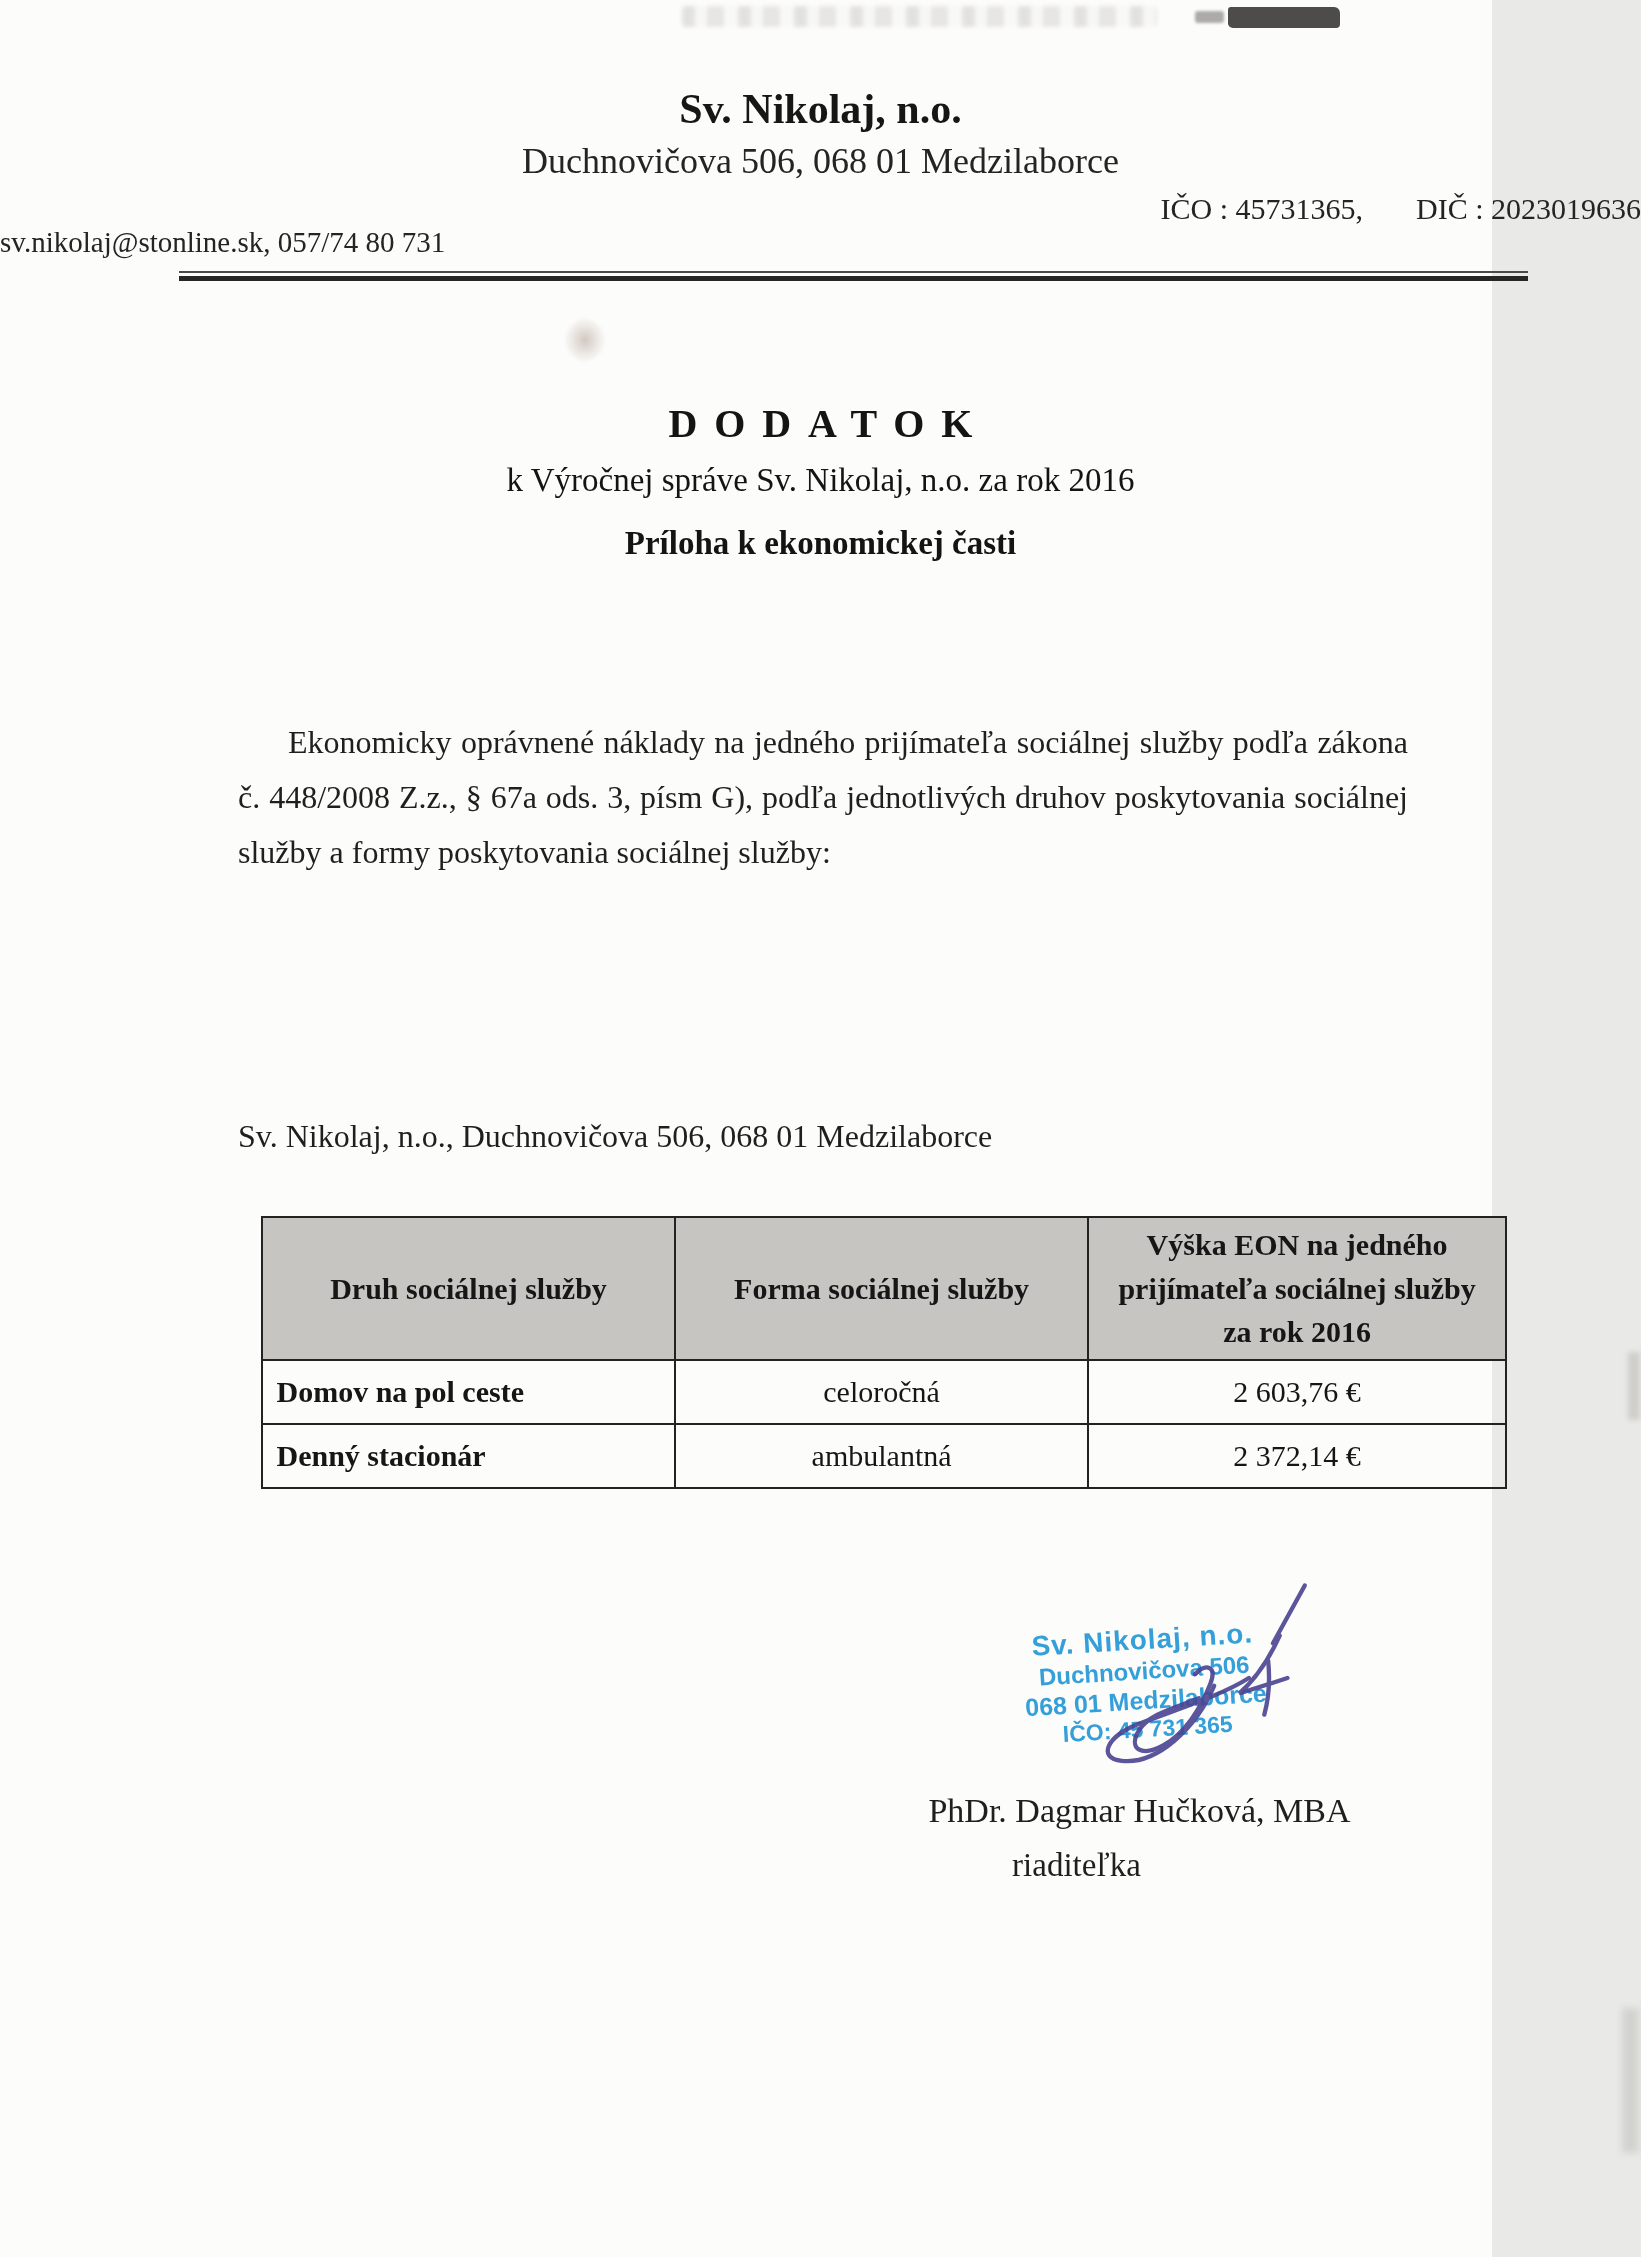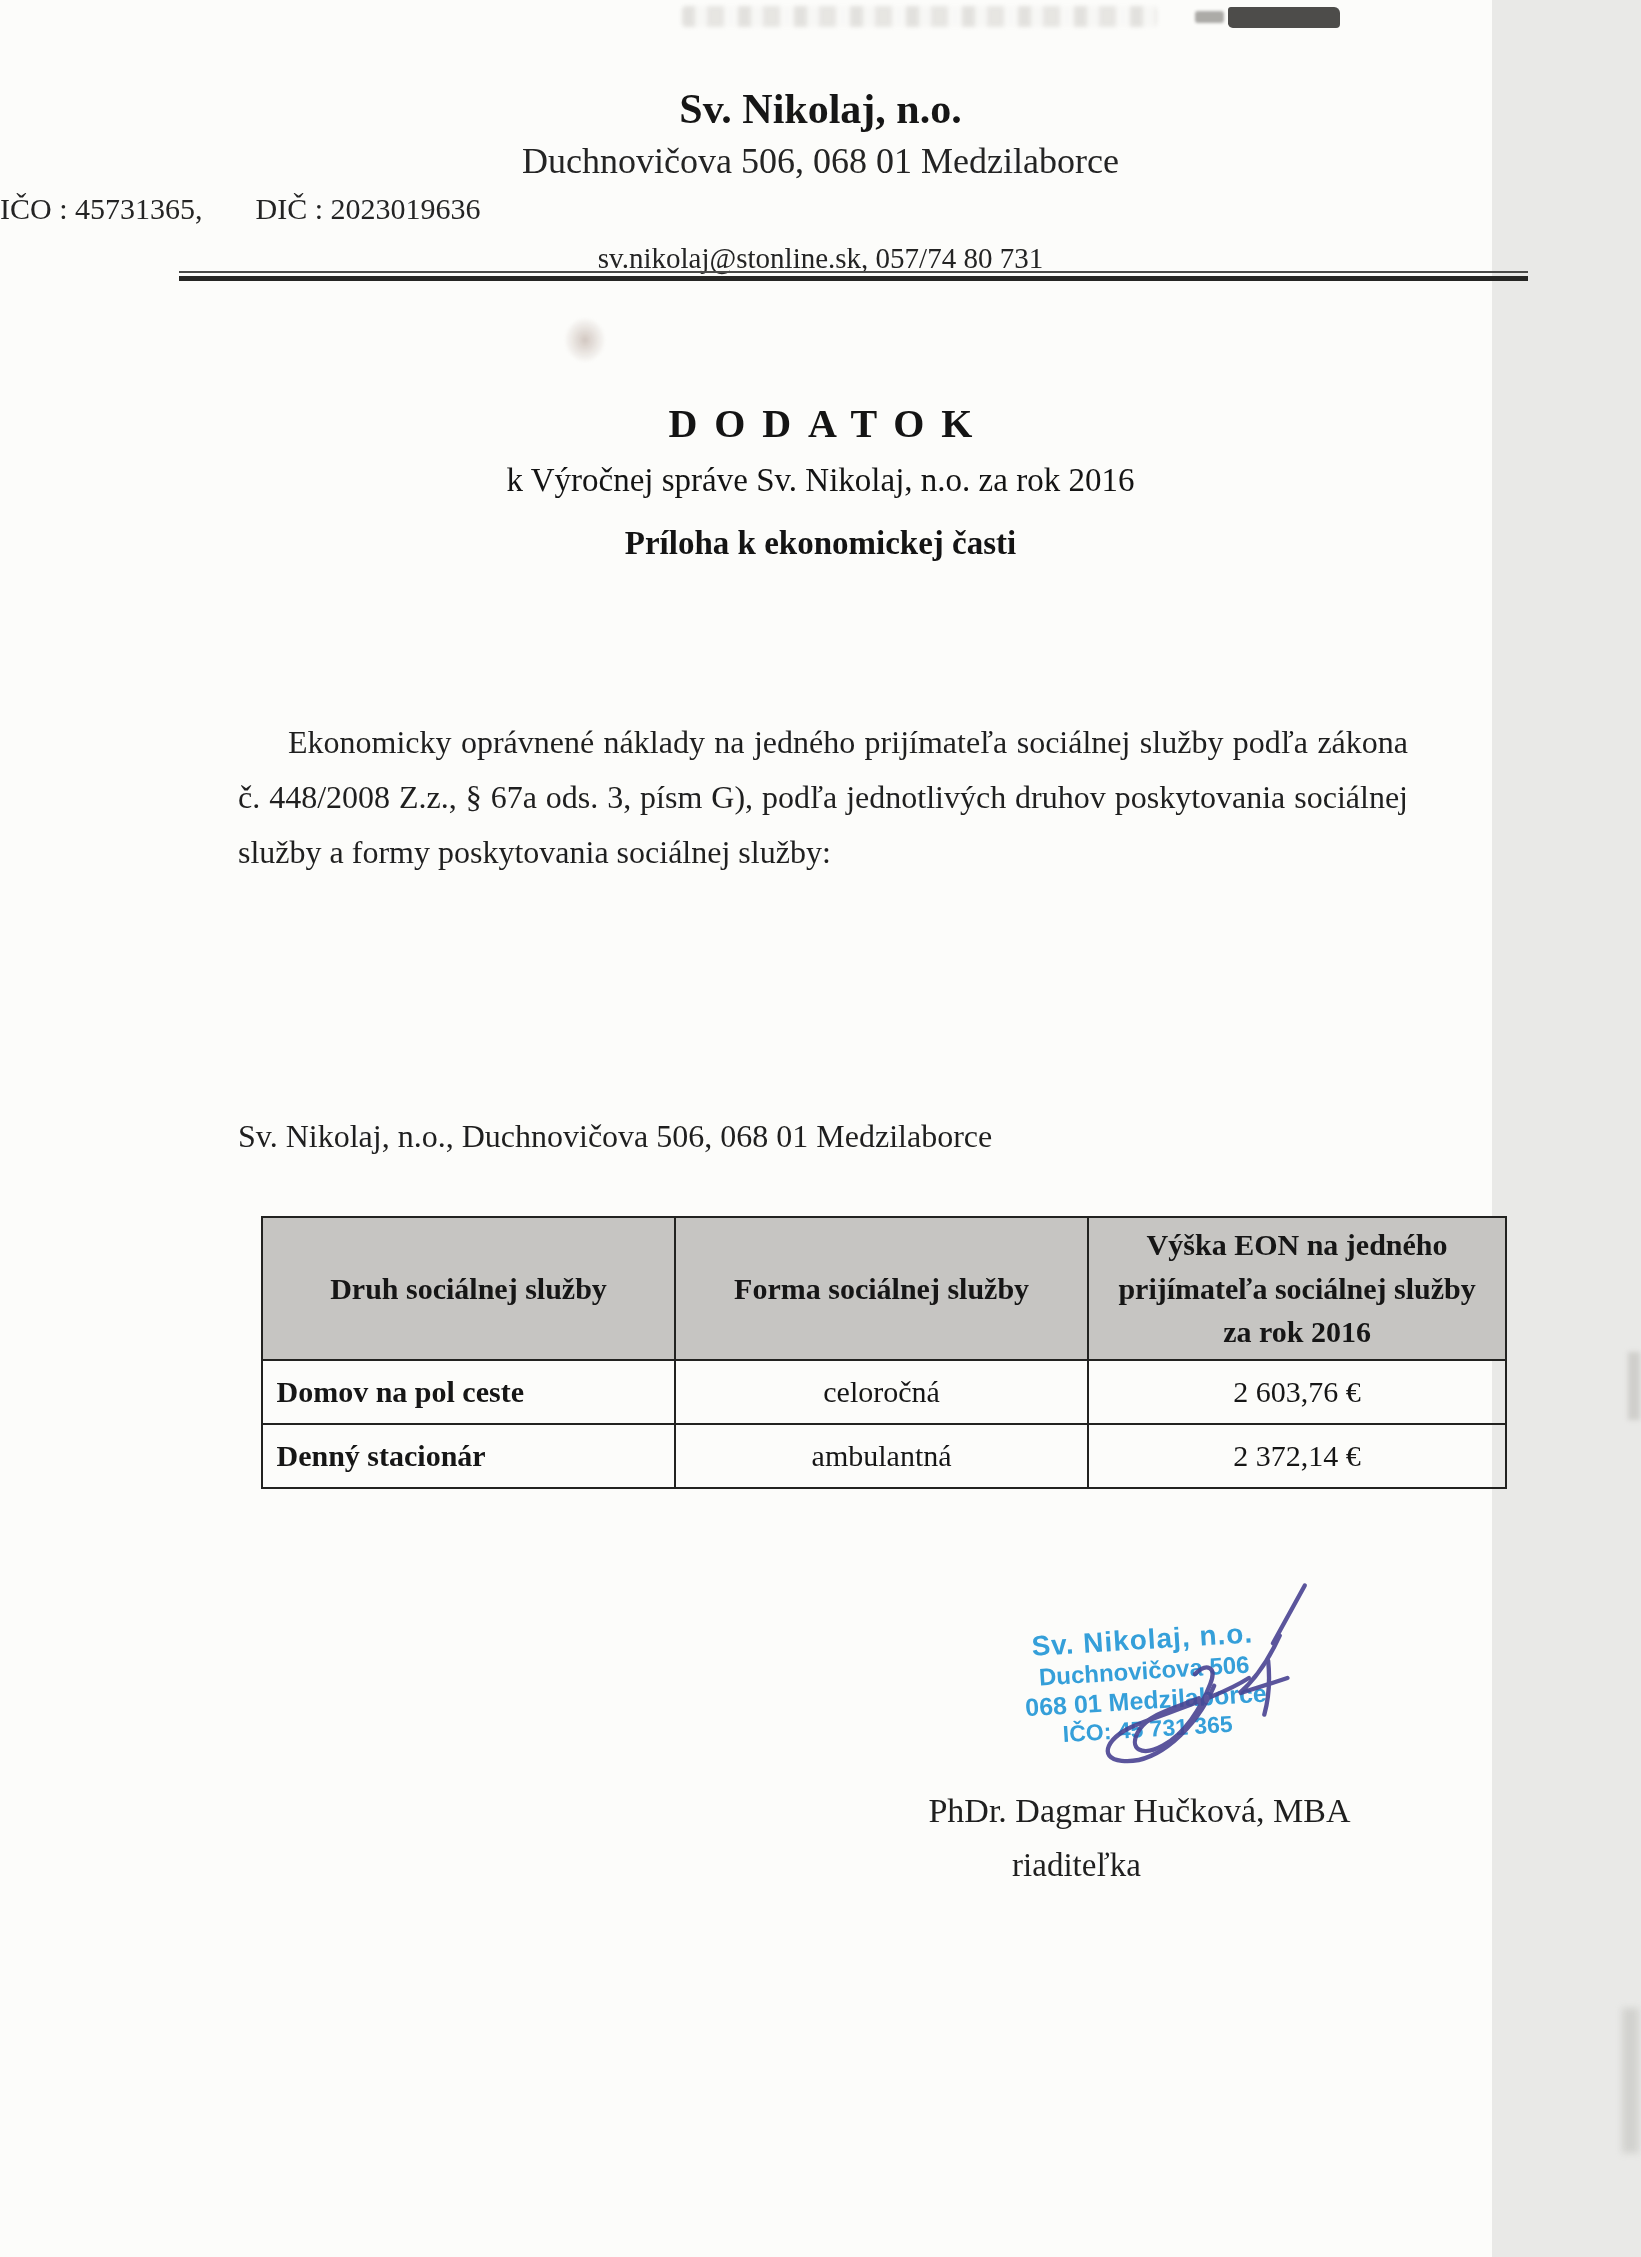--- a/index.html
+++ b/index.html
@@ -57,26 +57,26 @@
   .org-name {
     left: 0; top: 85px; width: 1641px;
     text-align: center; font-size: 42px; font-weight: bold; color: #161616;
   }
   .org-address {
     left: 0; top: 140px; width: 1641px;
     text-align: center; font-size: 36px; color: #242424;
   }
   .ico-line {
     left: 0; top: 192px; width: 1641px;
-    text-align: left; font-size: 30px; color: #242424;
+    text-align: right; font-size: 30px; color: #242424;
   }
   .ico-line .dic { margin-left: 53px; }
   .contact-line {
-    left: 0; top: 242px; width: 1641px;
-    text-align: center; font-size: 29px; color: #242424;
+    left: 0; top: 226px; width: 1641px;
+    font-size: 29px; color: #242424;
   }
   .head-rule { left: 179px; top: 271px; width: 1349px; }
   .head-rule .thin { height: 1.9px; background: #4a4a48; }
   .head-rule .thick { height: 4.8px; background: #262624; margin-top: 2.9px; }
 
   
   .doc-title {
     left: 0; top: 400px; width: 1641px;
     text-align: center; font-size: 40px; font-weight: bold;
     letter-spacing: 0.42em; text-indent: 0.42em; color: #141414;

